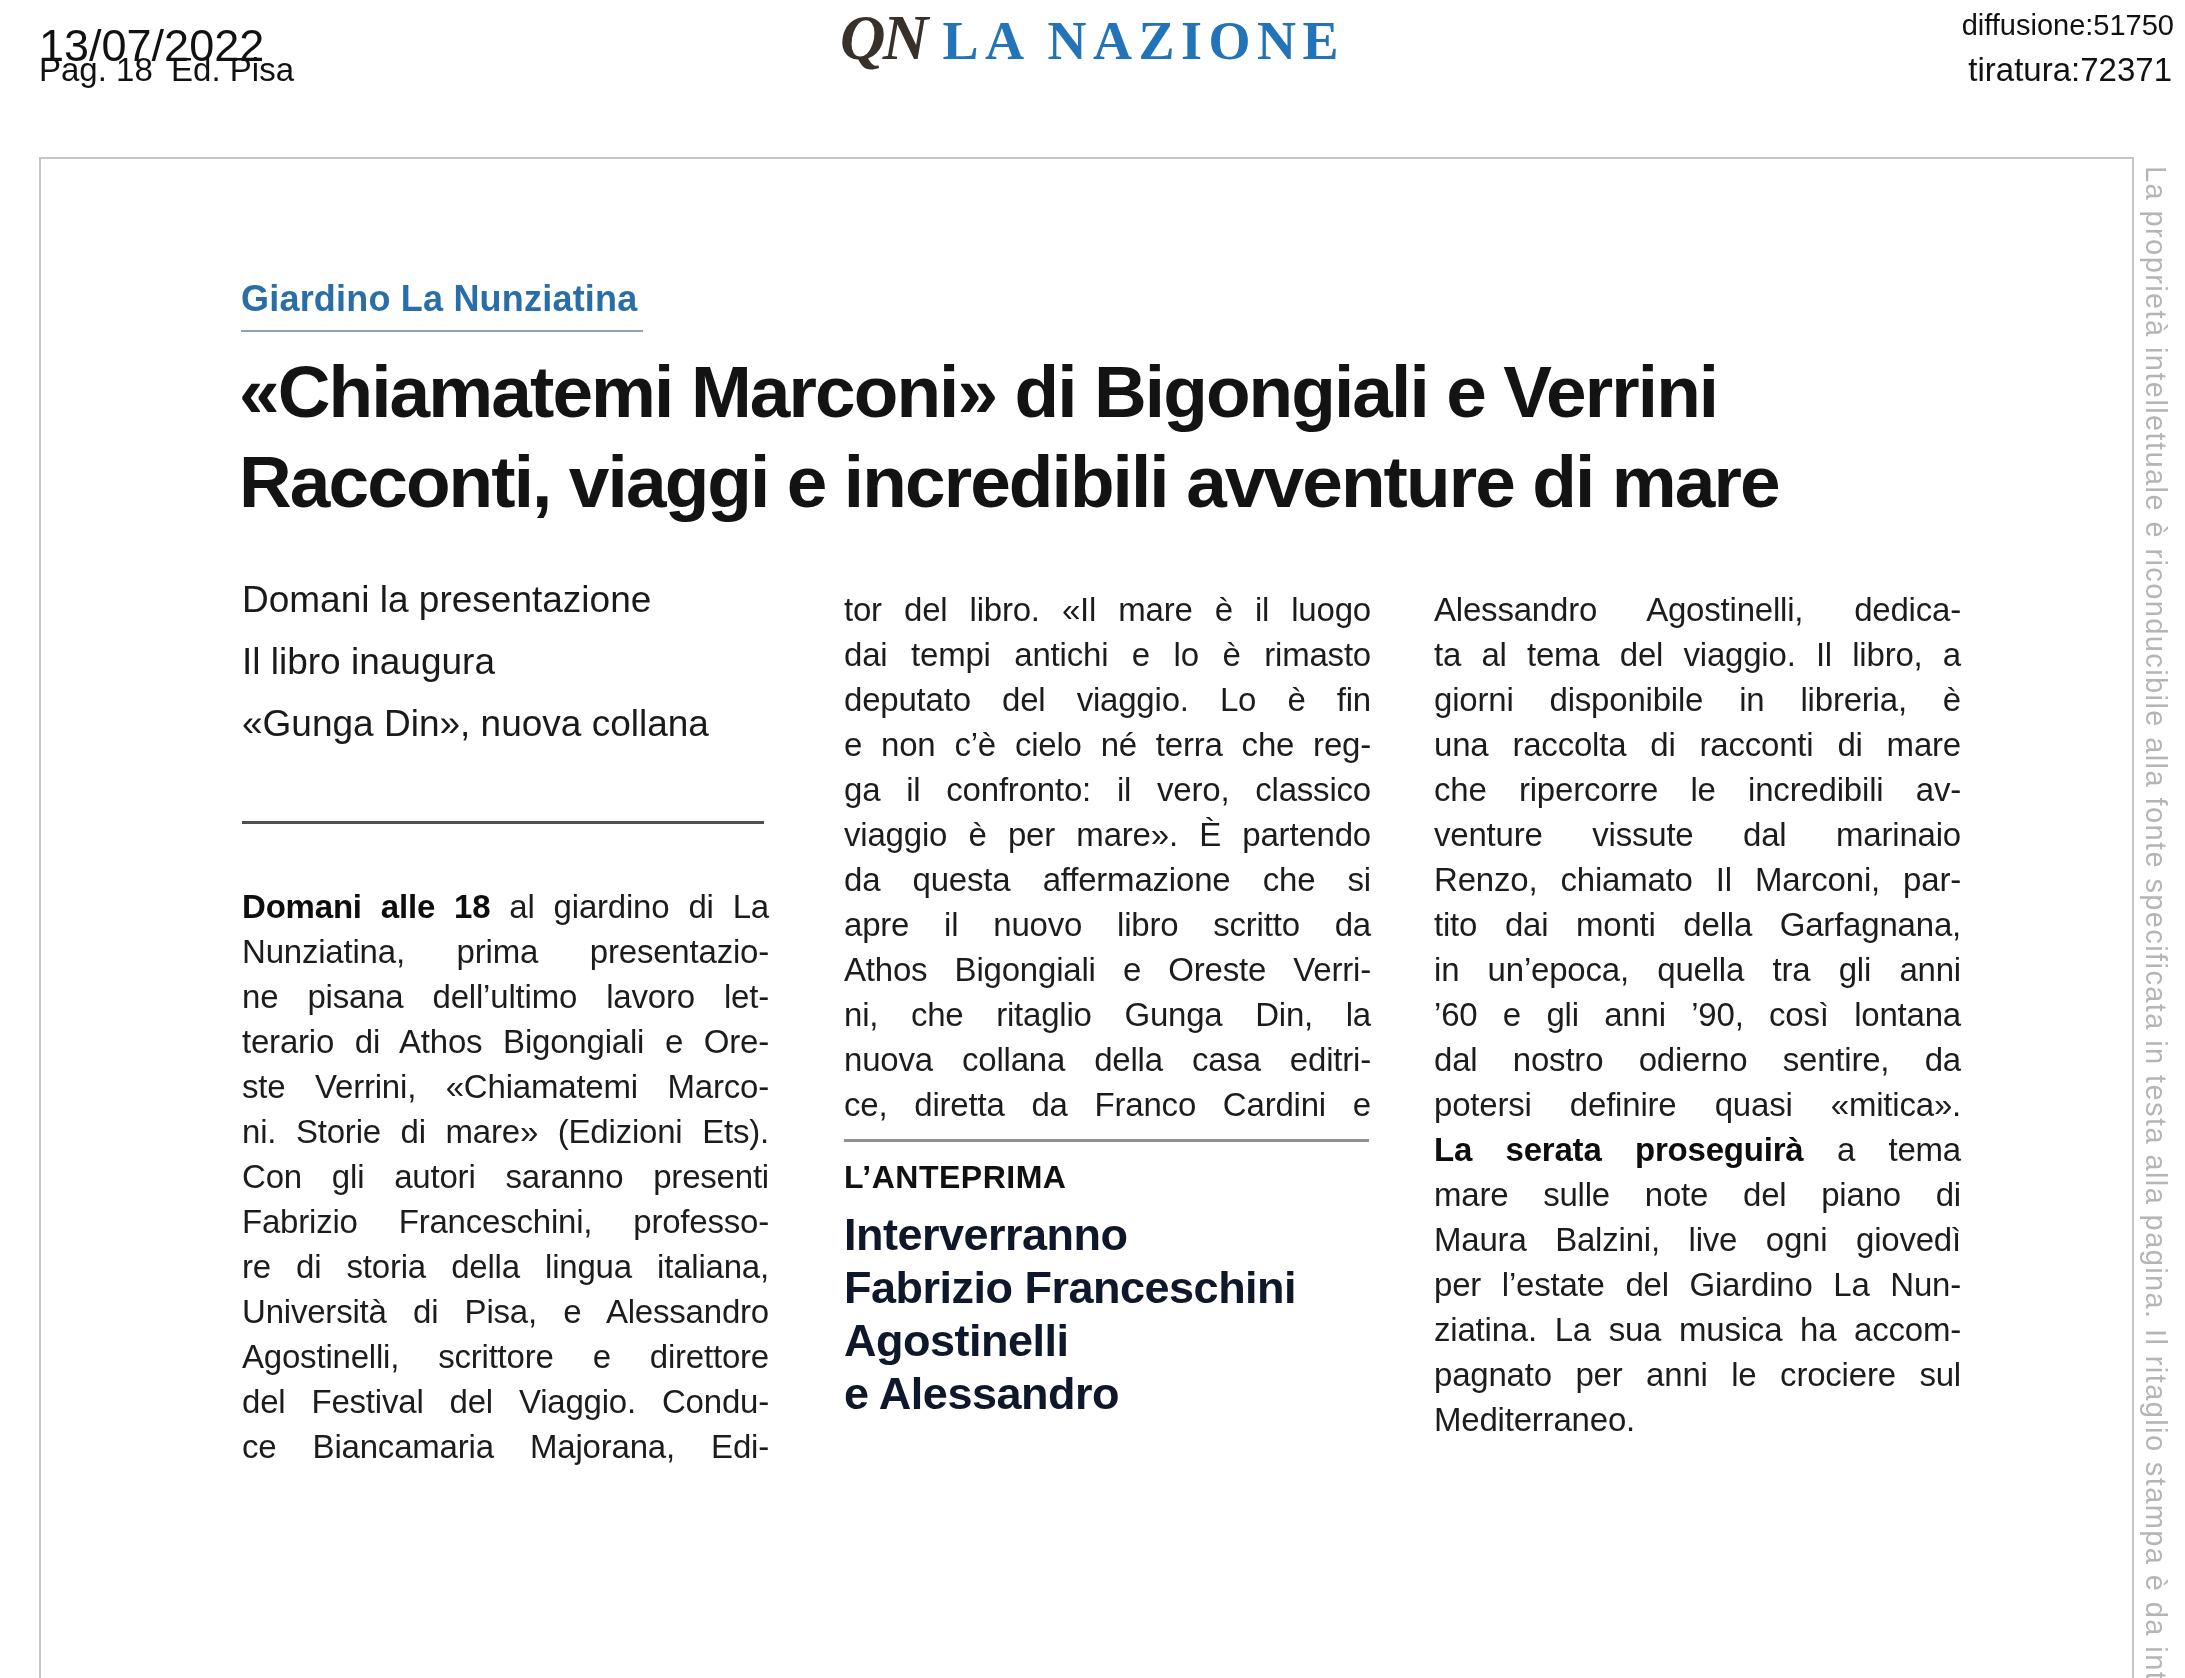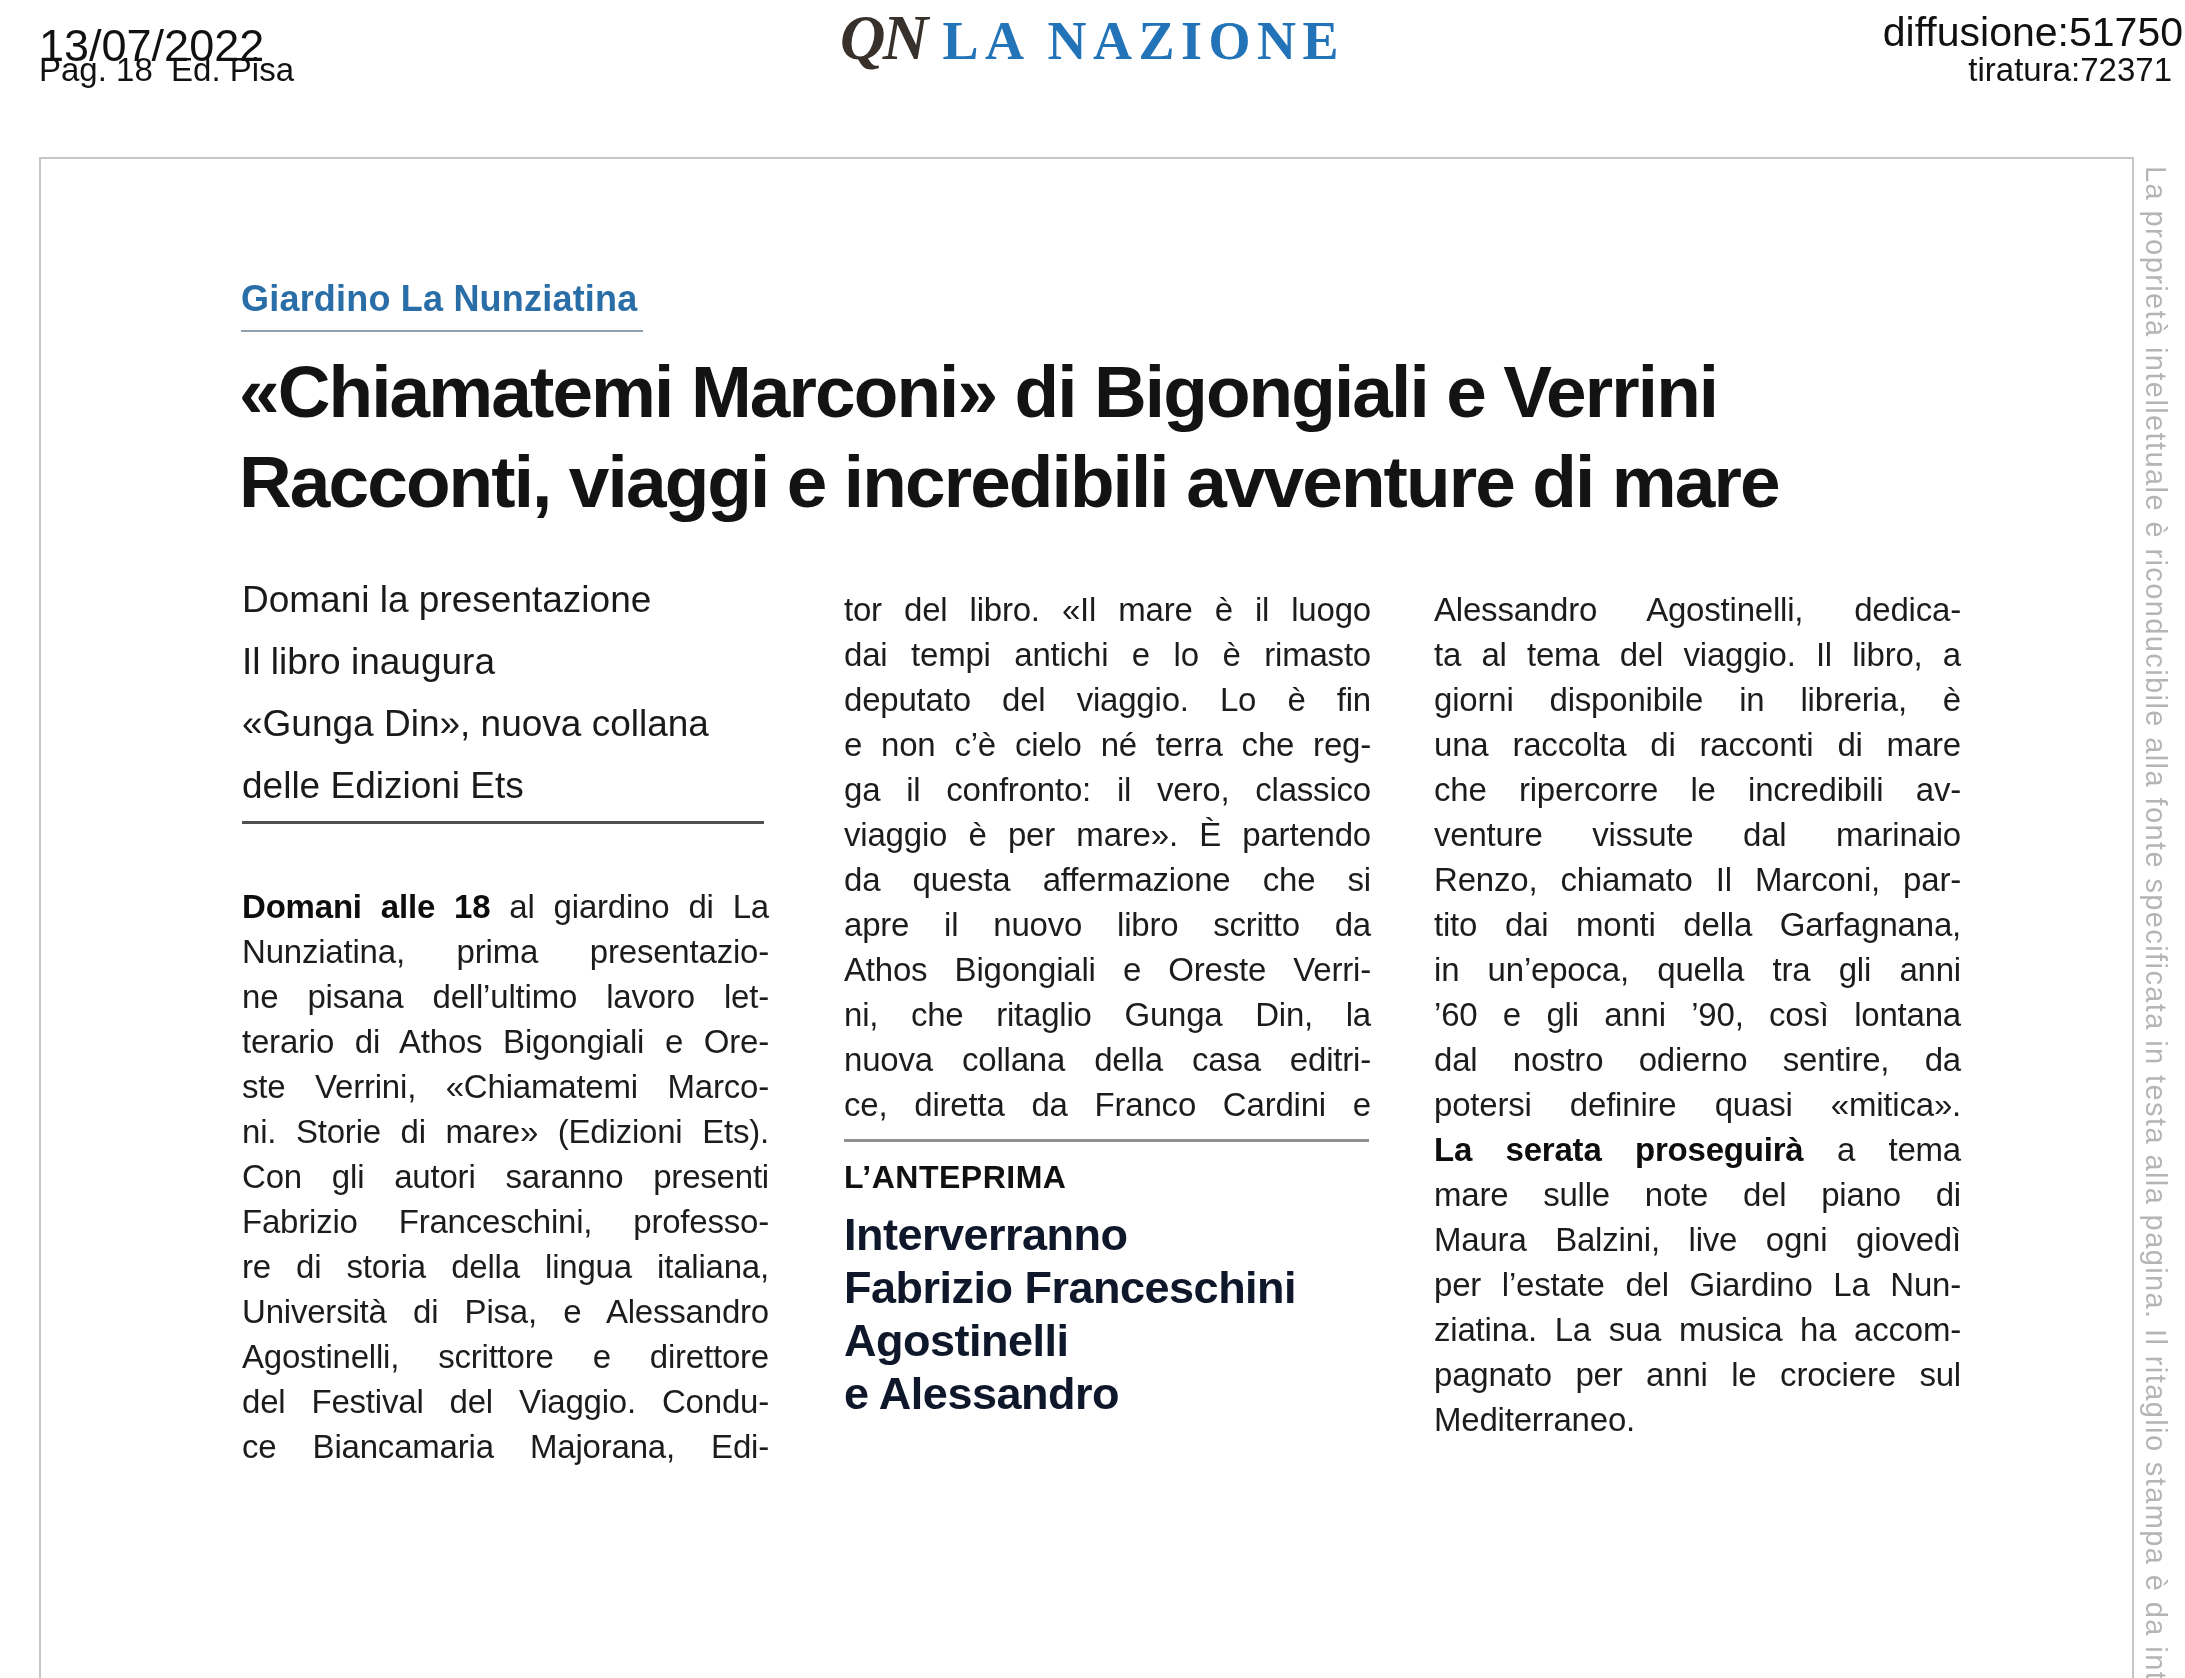--- a/index.html
+++ b/index.html
@@ -7,21 +7,21 @@
     position:relative;
     width:2185px;height:1678px;
     background:#ffffff;
     overflow:hidden;
     font-family:"Liberation Sans",sans-serif;
     color:#1f1f1f;
   }
   
   .hdr-left-date{position:absolute;left:39px;top:19px;font-size:45px;line-height:1.2;color:#111;}
   .hdr-left-page{position:absolute;left:39px;top:50px;font-size:33px;line-height:1.2;color:#111;white-space:pre;}
-  .hdr-right-diff{position:absolute;right:2px;top:7.5px;font-size:41px;line-height:1.2;color:#111;text-align:right;}
+  .hdr-right-diff{position:absolute;right:11px;top:7.5px;font-size:29px;line-height:1.2;color:#111;text-align:right;}
   .hdr-right-tir{position:absolute;right:13px;top:50px;font-size:33px;line-height:1.2;color:#111;text-align:right;}
   .masthead{position:absolute;left:0;right:0;top:1.9px;text-align:center;white-space:nowrap;}
   .logo-qn{
     font-family:"Liberation Serif",serif;
     font-style:italic;font-weight:900;
     font-size:63px;color:#38302a;
     letter-spacing:-2.8px;
     vertical-align:baseline;
   }
   .logo-name{
@@ -114,21 +114,20 @@
 
   <div class="headline">
     <div>«Chiamatemi Marconi» di Bigongiali e Verrini</div>
     <div>Racconti, viaggi e incredibili avventure di mare</div>
   </div>
 
   <div class="standfirst">
       <div class="tline">Domani la presentazione</div>
       <div class="tline">Il libro inaugura</div>
       <div class="tline">«Gunga Din», nuova collana</div>
-      <div class="tline">delle Edizioni Ets</div>
     </div>
   <div class="rule sf"></div>
 
   <div class="bodycol col1">
       <div class="tline"><b>Domani alle 18</b> al giardino di La</div>
       <div class="tline">Nunziatina, prima presentazio-</div>
       <div class="tline">ne pisana dell’ultimo lavoro let-</div>
       <div class="tline">terario di Athos Bigongiali e Ore-</div>
       <div class="tline">ste Verrini, «Chiamatemi Marco-</div>
       <div class="tline">ni. Storie di mare» (Edizioni Ets).</div>

